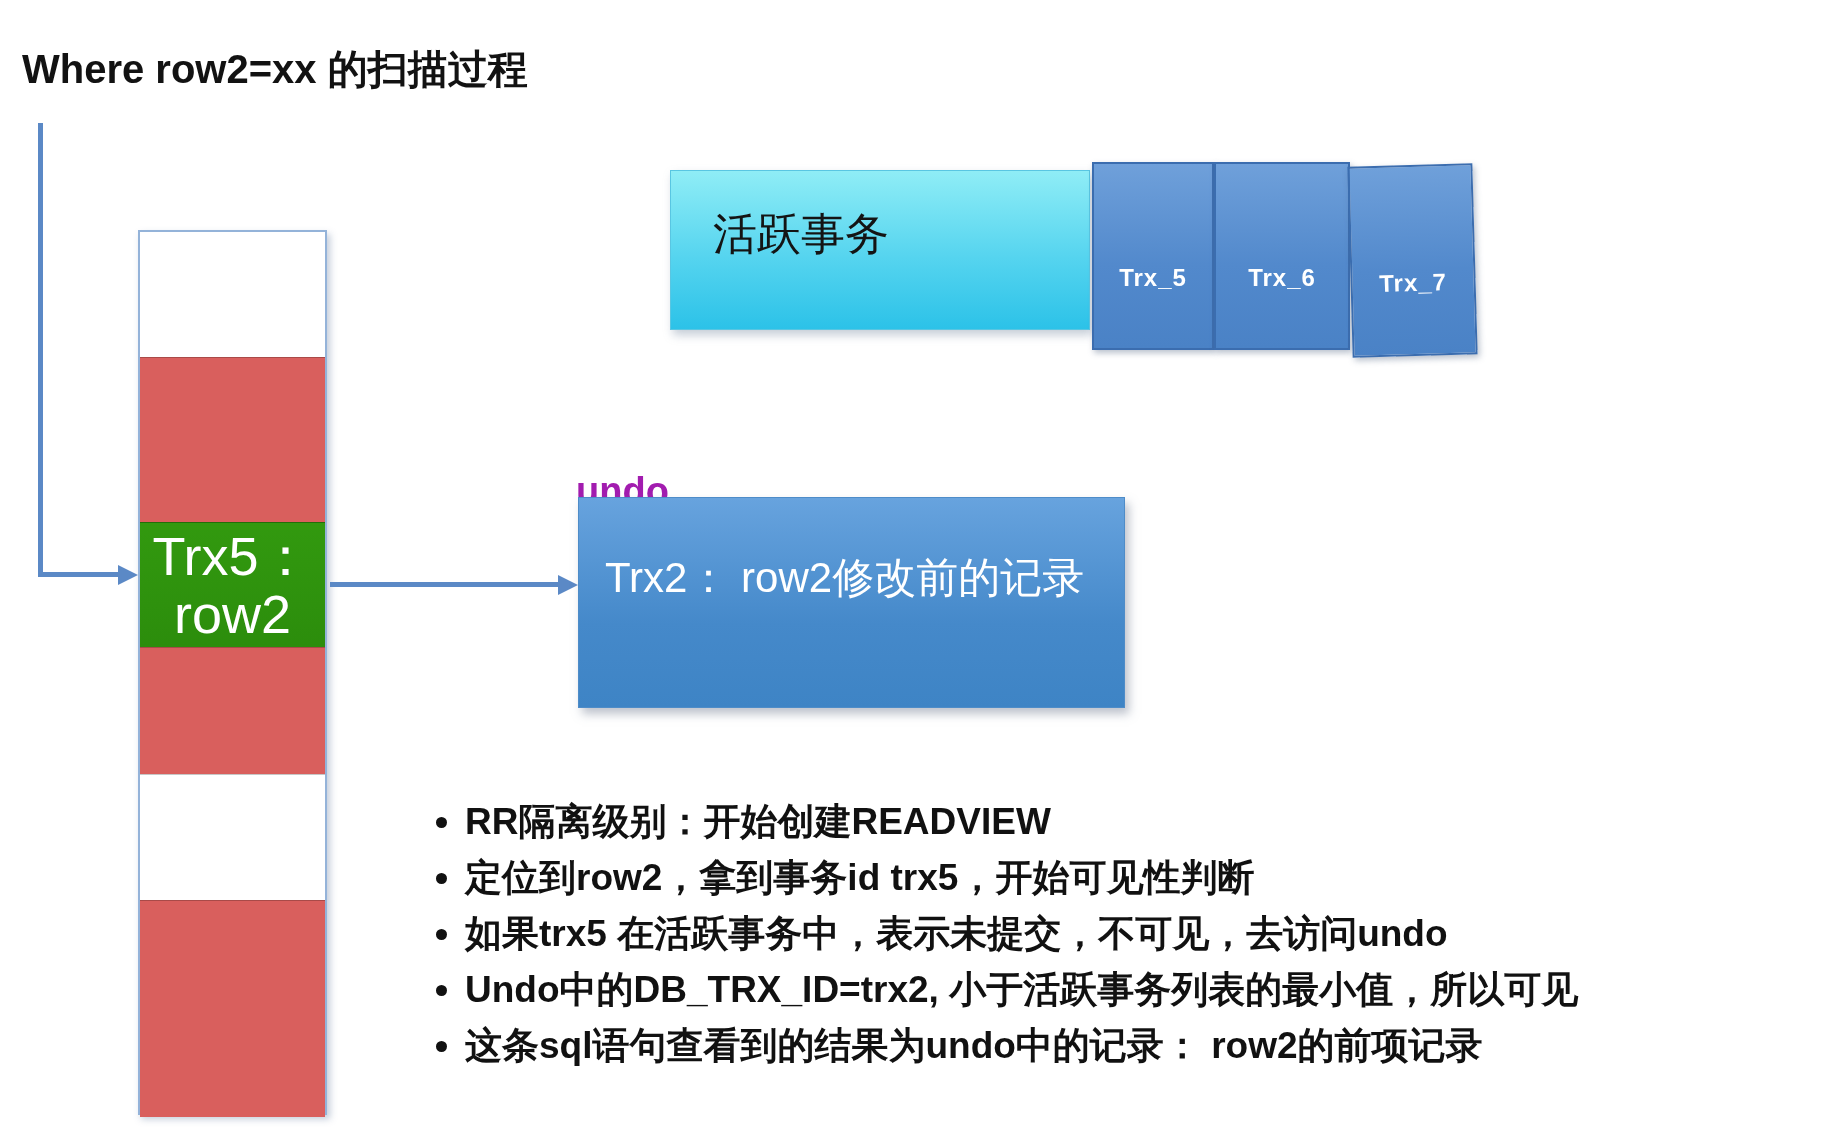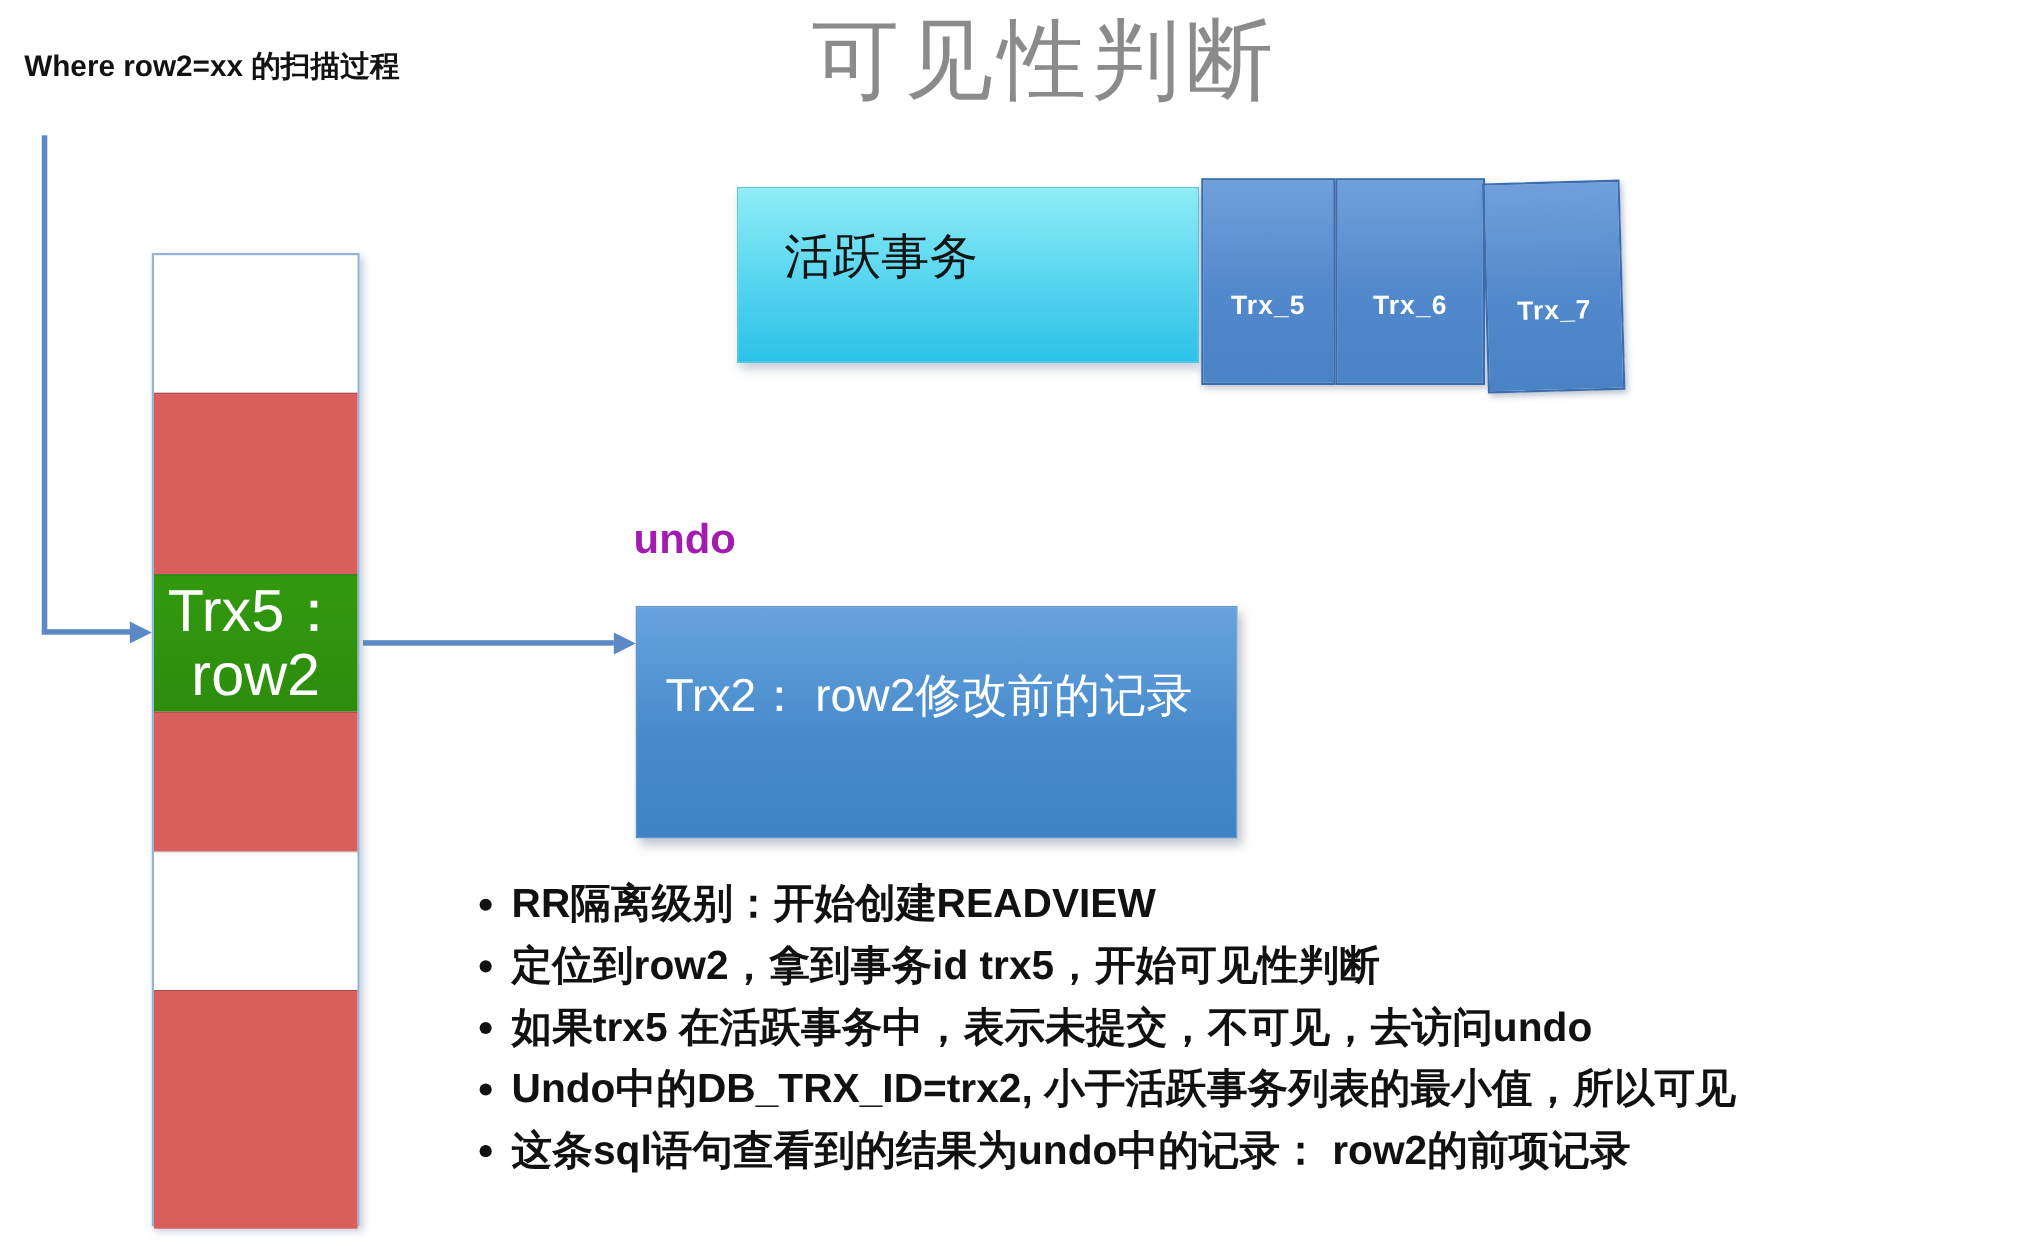--- a/index.html
+++ b/index.html
@@ -11,21 +11,21 @@
     font-family:"Liberation Sans","DejaVu Sans",sans-serif;
   }
   
   .title{
     position:absolute;left:650px;top:2px;width:600px;
     font-size:80px;font-weight:500;color:#8b8b8b;
     text-align:center;letter-spacing:5px;margin:0;
   }
   .scan-label{
     position:absolute;left:22px;top:42px;
-    font-size:27px;font-weight:700;color:#121212;
+    font-size:40px;font-weight:700;color:#121212;
     white-space:nowrap;
   }
   
   .line{position:absolute;background:#5b89c6;}
   .conn-v{left:38px;top:123px;width:5px;height:452px;}
   .conn-h{left:38px;top:572px;width:82px;height:5px;}
   .arrowhead{
     position:absolute;width:0;height:0;
     border-top:10px solid transparent;
     border-bottom:10px solid transparent;
@@ -74,21 +74,21 @@
   .trx-5{left:1092px;width:122px;}
   .trx-6{left:1214px;width:136px;}
   .trx-7{left:1350px;top:165px;width:125px;height:191px;transform:rotate(-1.6deg);}
   .trx-label{color:#ffffff;font-size:24px;font-weight:600;letter-spacing:1px;}
   
   .undo-label{
     position:absolute;left:576px;top:470px;
     font-size:38px;font-weight:600;color:#a21caf;
   }
   .undo-box{
-    position:absolute;left:578px;top:551px;width:547px;height:211px;
+    position:absolute;left:578px;top:497px;width:547px;height:211px;
     background:linear-gradient(180deg,#67a3de 0%,#4589ca 60%,#3e84c5 100%);
     border:1px solid #4e8cc8;box-sizing:border-box;
     box-shadow:4px 6px 9px rgba(125,135,155,0.50);
   }
   .undo-record{
     position:absolute;left:26px;top:52px;
     color:#ffffff;font-size:42px;white-space:nowrap;
   }
   
   .bullets{
@@ -98,21 +98,20 @@
     font-size:37px;line-height:56px;font-weight:600;color:#111111;
   }
   .bullets li{margin:0;padding:0;}
 </style>
 </head>
 <body>
 
 <div class="canvas">
 
   <div class="scan-label">Where row2=xx 的扫描过程</div>
-  <h1 class="title">可见性判断</h1>
 
   <div class="line conn-v"></div>
   <div class="line conn-h"></div>
   <div class="arrowhead head-1"></div>
 
   <div class="column">
     <div class="seg seg-blue" style="top:0;height:125px;">
       <div class="seg-label">
         <div>Trx1：</div>
         <div>row1</div>

